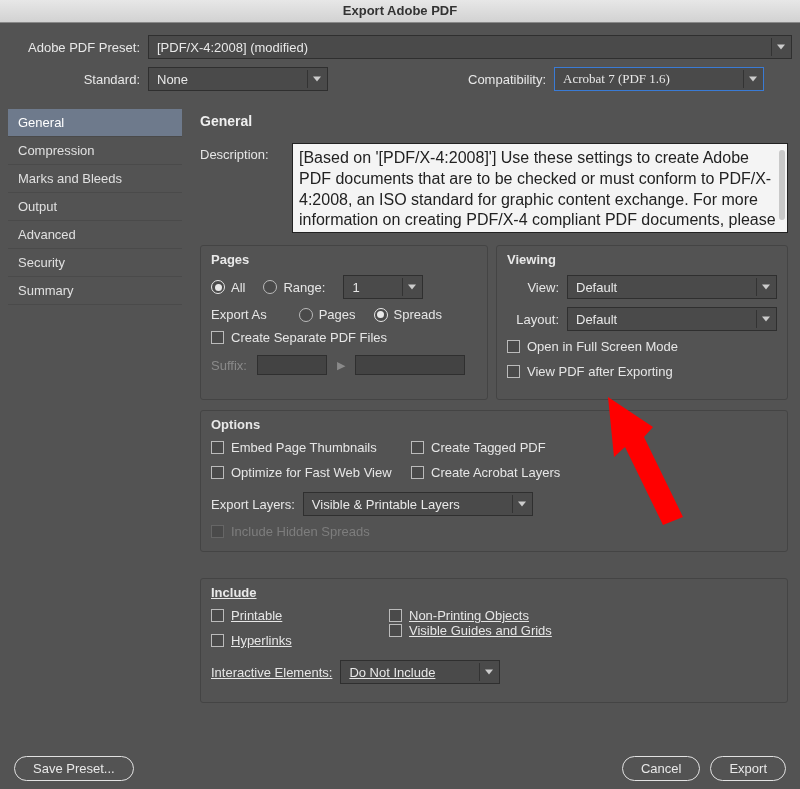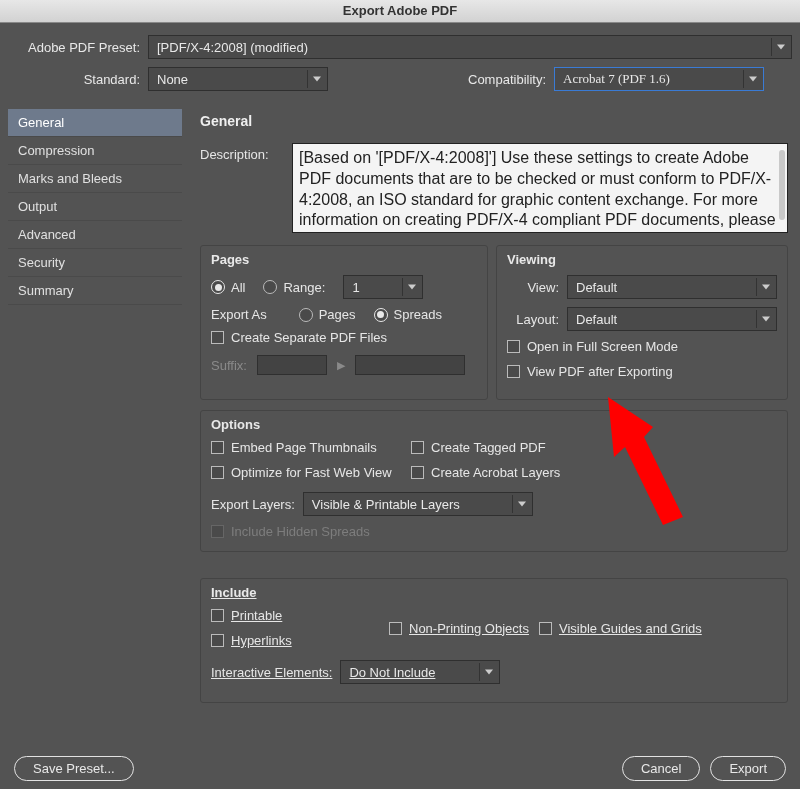--- a/index.html
+++ b/index.html
@@ -147,21 +147,21 @@
   .suffix-row { display:flex; align-items:center; gap:10px; color:#8a8a8a; margin-top:4px;}
   .suffix-row .arrow { color:#8a8a8a; font-size:11px;}
   .row-cb { margin-bottom:8px; }
   .options-box { width: 100%; }
   .options-box .col2 { display:flex; }
   .options-box .colA { width:200px; display:flex; flex-direction:column; gap:10px;}
   .options-box .colB { flex:1; display:flex; flex-direction:column; gap:10px;}
   .include-box { width:100%; margin-top:26px;text-decoration:underline;}
   .include-box .col2 { display:flex; }
   .include-box .colA { width:178px; display:flex; flex-direction:column; gap:10px;}
-  .include-box .colB { flex:1; display:flex; flex-direction:row; gap:10px;}
+  .include-box .colB { flex:1; display:flex; flex-direction:column; }
   .arrow-annot {
     position:absolute;
     left: 410px;
     top: 278px;
     pointer-events:none;
   }
   .footer {
     position:absolute; bottom:8px; left:0; right:0;
     display:flex; align-items:flex-start; padding: 0 14px;
   }

